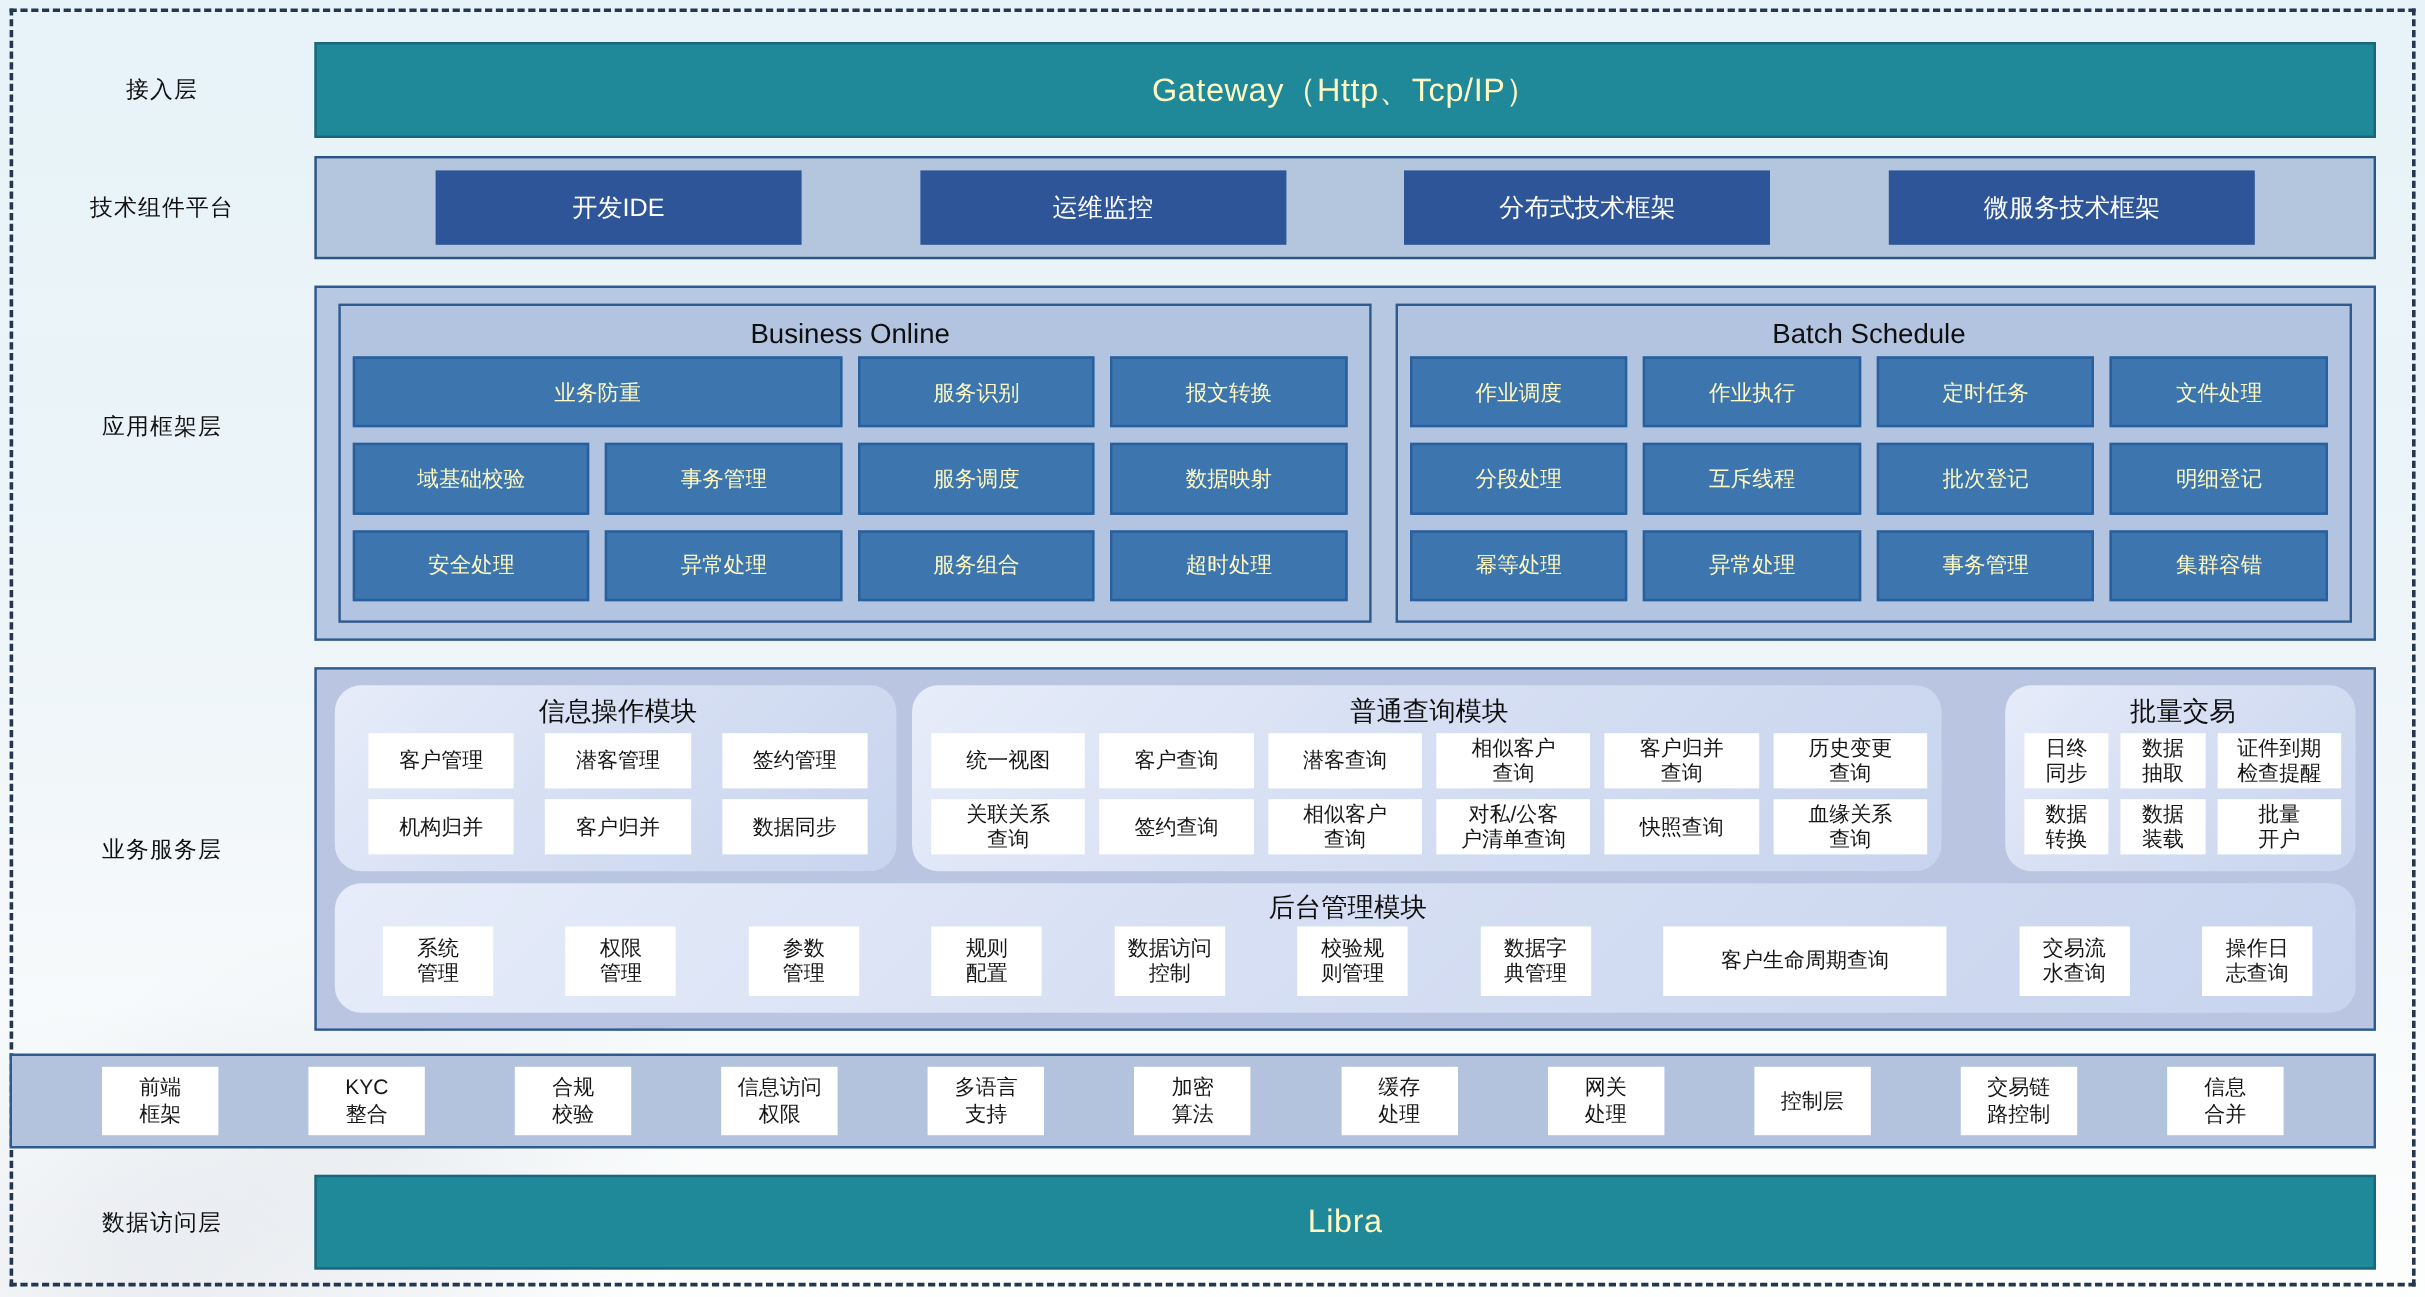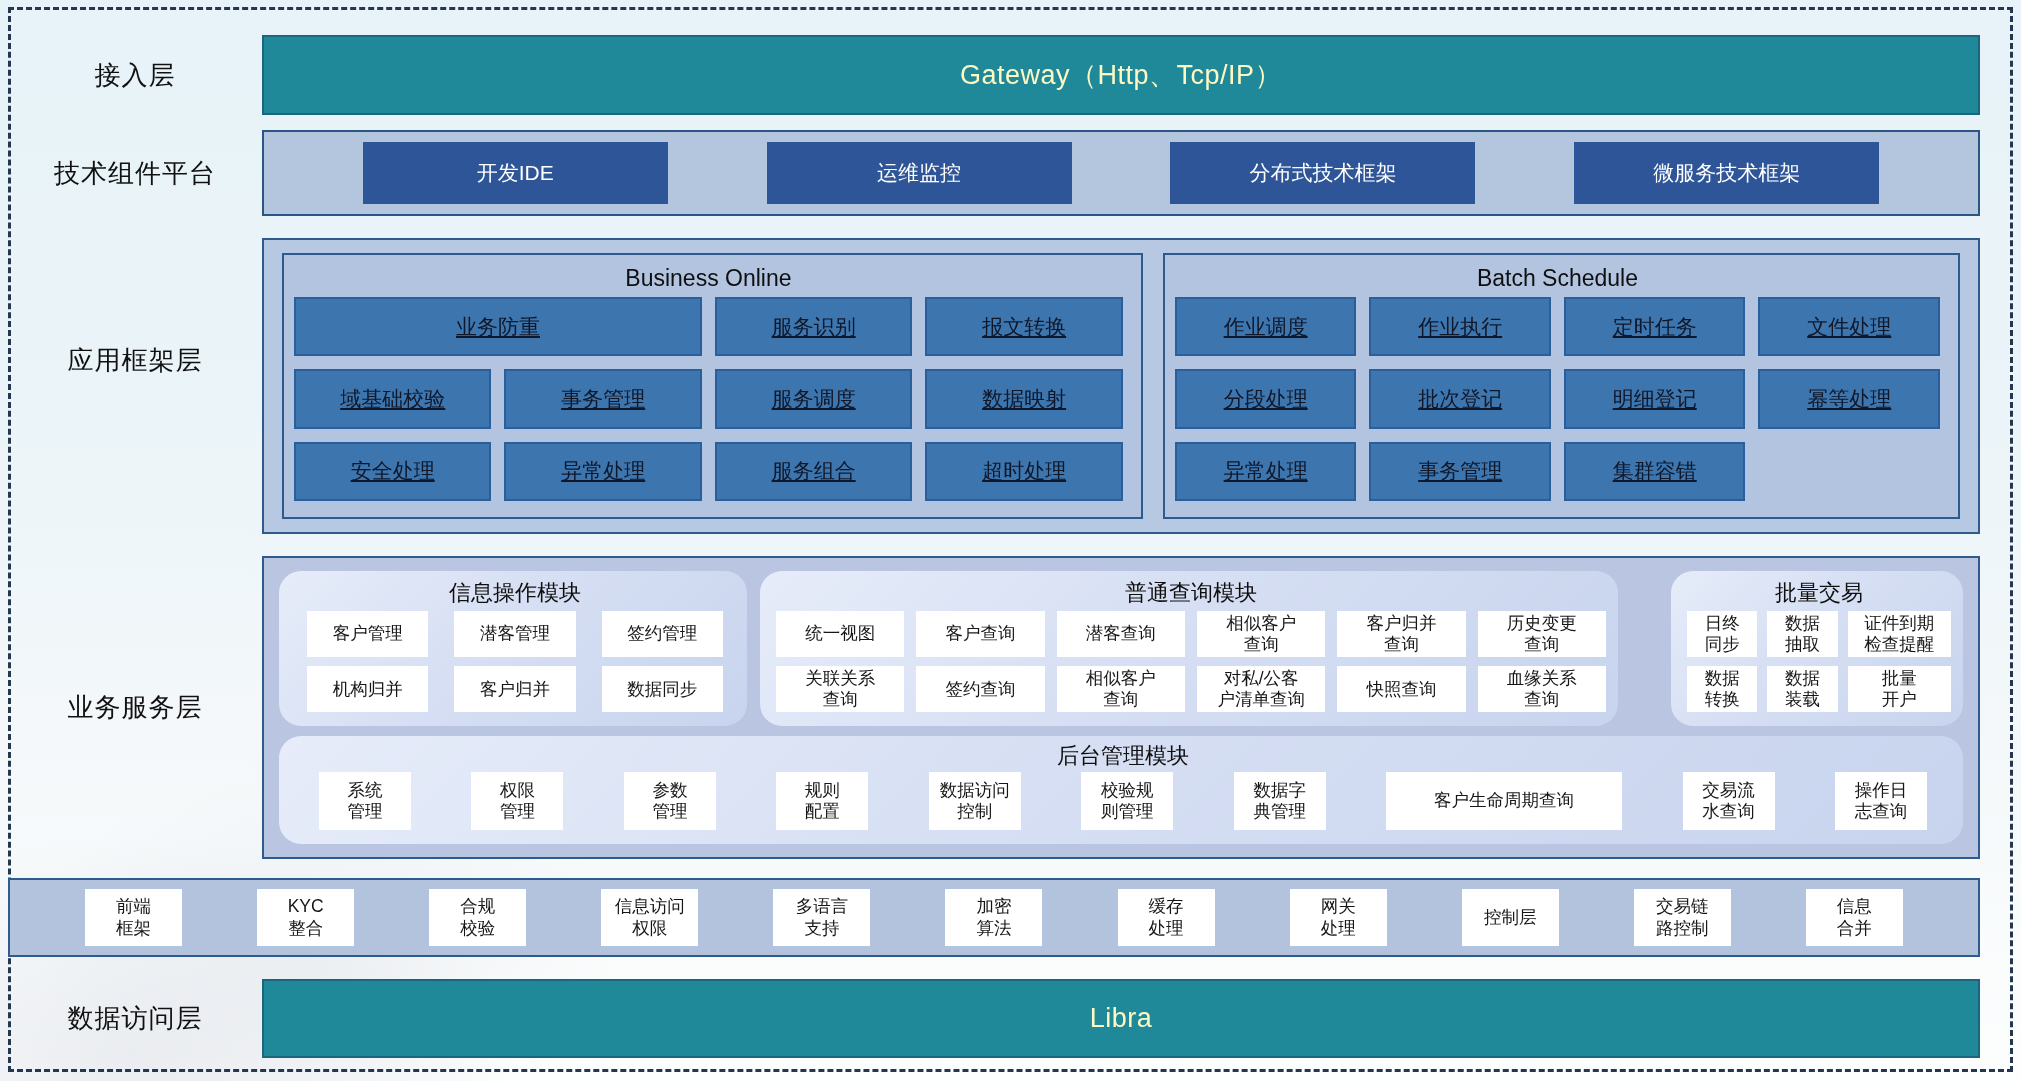--- a/index.html
+++ b/index.html
@@ -19,21 +19,21 @@
     position:absolute;left:8px;top:7px;right:8px;bottom:9px;
     border:3px dashed #24374e;pointer-events:none;
   }
   .layout{
     position:absolute;left:8px;top:0;width:2005px;
     display:flex;flex-direction:column;padding-top:35px;box-sizing:border-box;
   }
   .row{display:flex;align-items:stretch;}
   .label-col{
     width:254px;flex:0 0 254px;display:flex;align-items:center;justify-content:center;
-    font-size:26px;color:#111;letter-spacing:1px;
+    font-size:19px;color:#111;letter-spacing:1px;
   }
   .content-col{flex:1;margin-right:33px;display:flex;flex-direction:column;}
   .spacer15{height:15px;} .spacer22{height:22px;} .spacer19{height:19px;}
 
   
   .teal-bar{
     flex:1;display:flex;align-items:center;justify-content:center;
     background:#1f8899;border:2px solid rgba(24,73,104,.55);
     color:#fef9c3;font-size:27px;letter-spacing:.5px;
   }
@@ -61,22 +61,22 @@
   .app-panel.bs{flex:48;text-align:right;}
   .panel-title{
     height:38px;display:flex;align-items:center;justify-content:center;
     font-size:23px;color:#0f0f0f;
   }
   .app-grid{
     flex:1;display:grid;grid-template-columns:repeat(4,1fr);
     grid-auto-rows:1fr;gap:13px;
   }
   .app-btn{
-    background:#3d76ae;border:2px solid #295f9c;color:#0f172a;
-    display:flex;align-items:center;justify-content:center;font-size:21px;text-decoration:underline;
+    background:#3d76ae;border:2px solid #295f9c;color:#fef9c3;
+    display:flex;align-items:center;justify-content:center;font-size:18px;
   }
   .bo-grid > .app-btn:nth-of-type(1){grid-column:span 2;}
 
   
   .biz-box{
     flex:1;background:#b9c5e1;border:2px solid #2f5a8e;
     display:flex;flex-direction:column;padding:13px 15px;box-sizing:border-box;gap:10px;
   }
   .biz-top{flex:168;display:flex;gap:13px;}
   .soft-panel{
@@ -166,20 +166,21 @@
           </div>
           <div class="app-panel bs">
             <div class="panel-title">Batch Schedule</div>
             <div class="app-grid">
 
             <div class="app-btn">作业调度</div>
                 <div class="app-btn">作业执行</div>
                 <div class="app-btn">定时任务</div>
                 <div class="app-btn">文件处理</div>
                 <div class="app-btn">分段处理</div>
+                <div class="app-btn">互斥线程</div>
                 <div class="app-btn">批次登记</div>
                 <div class="app-btn">明细登记</div>
                 <div class="app-btn">幂等处理</div>
                 <div class="app-btn">异常处理</div>
                 <div class="app-btn">事务管理</div>
                 <div class="app-btn">集群容错</div>
               </div>
           </div>
         </div>
       </div>

